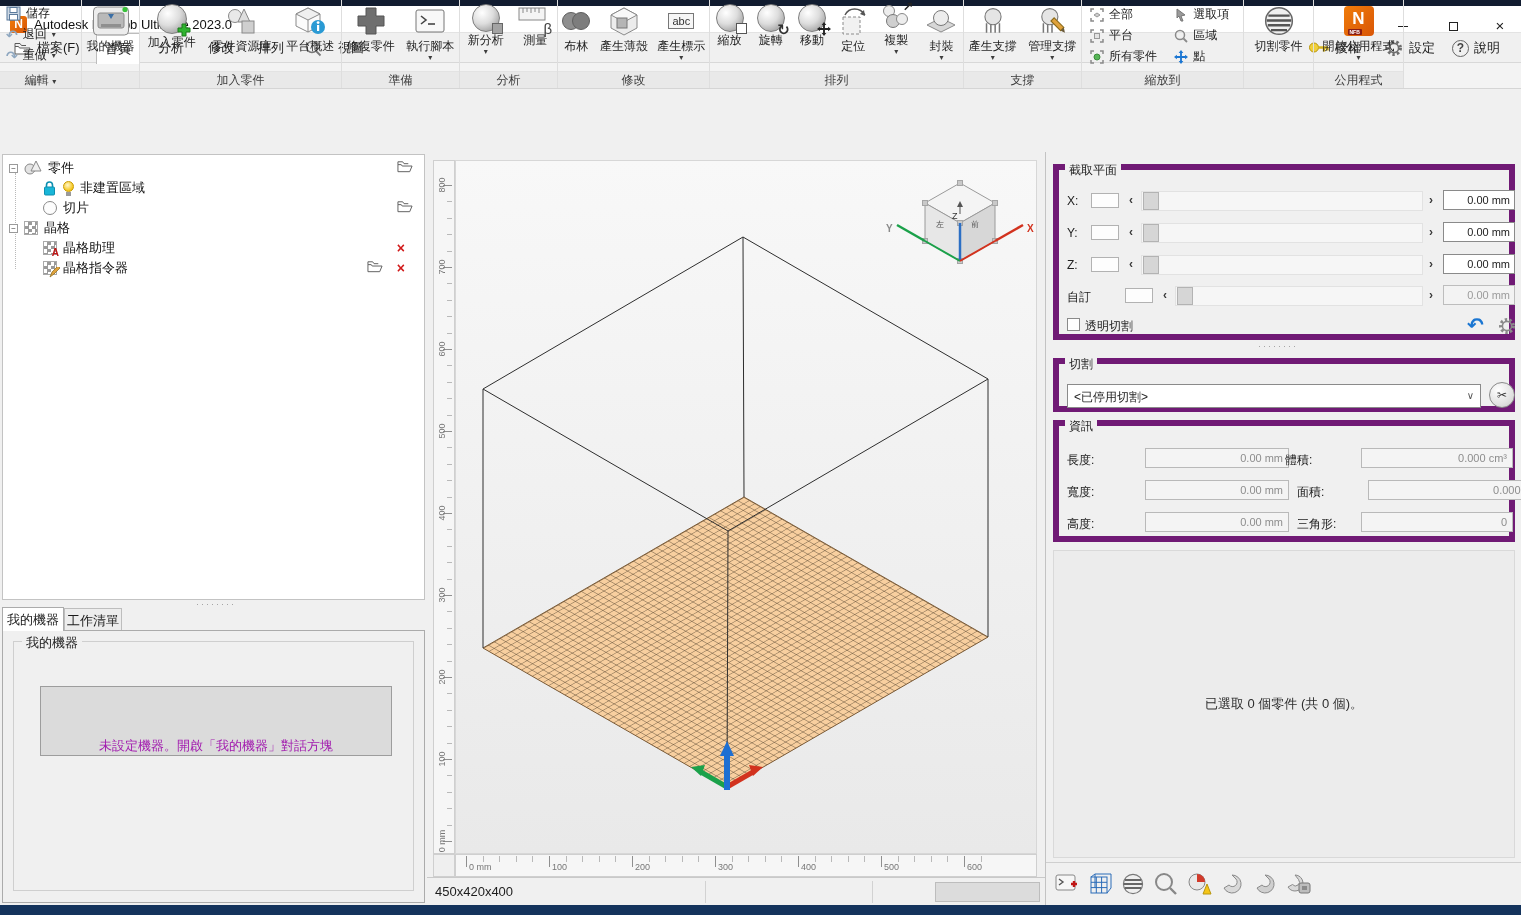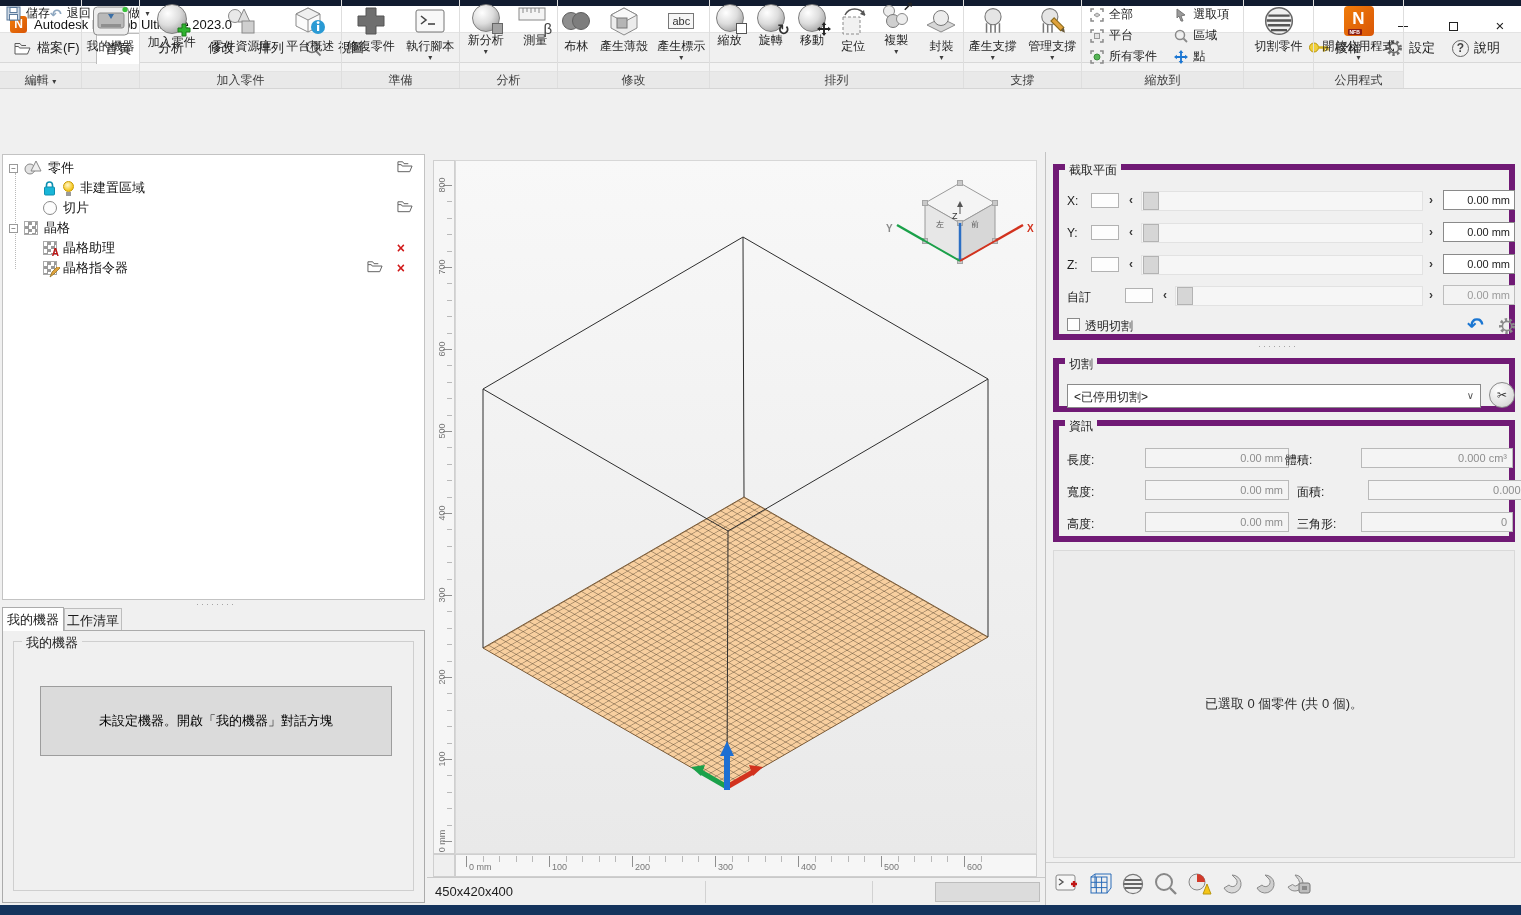--- a/index.html
+++ b/index.html
@@ -24,21 +24,21 @@
   
   .ribbon{left:0;top:63px;width:1521px;height:89px;background:#f3f3f3;border-bottom:1px solid #d5d5d5;display:flex}
   .rg{position:relative;height:88px;border-right:1px solid #dedede}
   .rgl{position:absolute;left:0;right:0;bottom:0;height:17px;background:#e9e9e9;border-top:1px solid #e3e3e3;
        text-align:center;font-size:12px;color:#3d3d3d;line-height:16px}
   .rgc{position:absolute;left:0;right:0;top:0;bottom:17px;display:flex;justify-content:center;align-items:flex-start;gap:2px}
   .rbig{display:flex;flex-direction:column;align-items:center;padding-top:3px;cursor:default}
   .rbig .ic{height:36px;display:flex;align-items:center;justify-content:center}
   .rbig .tx{font-size:12px;color:#1f1f1f;line-height:14px;white-space:nowrap}
   .arr{font-size:8px;color:#3d3d3d;line-height:9px}
-  .rsmcol{display:flex;flex-direction:row;align-items:flex-start;padding:3px 0 0 6px;width:100%}
+  .rsmcol{display:flex;flex-direction:column;align-items:flex-start;padding:3px 0 0 6px;width:100%}
   .rsm{display:flex;align-items:center;gap:5px;height:21px;font-size:12px;white-space:nowrap}
   .icw{position:relative;display:inline-block}
   .sph{border-radius:50%;background:radial-gradient(circle at 35% 30%,#ffffff,#dddddd 45%,#a9a9a9 78%,#919191);border:1px solid #7d7d7d}
   .bdg{position:absolute}
   .abcbox{border:1px solid #777;background:#f6f6f6;font-size:11px;padding:1px 3px;color:#333}
   .zoomto{display:flex;padding:4px 0 0 8px;width:100%}
   .ztitem{display:flex;align-items:center;gap:5px;height:21px;font-size:12px;white-space:nowrap}
   .nfbicon{width:30px;height:30px;background:linear-gradient(135deg,#f07c0a,#d95607);border-radius:4px;color:#fff;
            font-weight:bold;font-size:17px;text-align:center;line-height:26px;position:relative}
   .nfbbadge{position:absolute;left:4px;bottom:1px;background:#8c1d12;color:#fff;font-size:5px;font-weight:bold;
@@ -49,22 +49,22 @@
   .expander{width:9px;height:9px;border:1px solid #9a9a9a;background:#fff;font-size:8px;line-height:7px;text-align:center;color:#444}
   .checker{width:14px;height:14px;background:repeating-conic-gradient(#9a9a9a 0 25%,#ffffff 0 50%) 0 0/7px 7px;border:1px solid #aaa;position:relative}
   .redx{color:#d11a1a;font-weight:bold;font-size:14px}
   .dotsep{color:#9a9a9a;font-size:9px;letter-spacing:2px}
   .ltab{position:absolute;height:24px;line-height:23px;text-align:center;font-size:13px}
   .ltab.active{background:#fff;border:1px solid #ababab;border-bottom:none;z-index:2}
   .ltab.inactive{background:#ededed;border:1px solid #bdbdbd;border-bottom:1px solid #ababab}
   .tabpage{left:2px;top:630px;width:423px;height:273px;background:#f0f0f0;border:1px solid #ababab}
   .gbox{position:absolute;border:1px solid #cfcfcf}
   .gleg{position:absolute;top:-8px;left:8px;background:#f0f0f0;padding:0 4px;font-size:13px;color:#222}
-  .machbtn{position:absolute;background:#dbdbdb;border:1px solid #9d9d9d;display:flex;align-items:center;justify-content:center;
-           font-size:13px;color:#000000;text-align:center}
+  .machbtn{position:absolute;background:#dbdbdb;border:1px solid #9d9d9d;display:flex;align-items:flex-end;justify-content:center;
+           font-size:13px;color:#a21caf;text-align:center}
   
   .vruler{left:433px;top:160px;width:22px;height:694px;background:#f6f6f6;border:1px solid #cfcfcf;
     background-image:repeating-linear-gradient(to bottom,#8f8f8f 0 1px,transparent 1px 82px),
                      repeating-linear-gradient(to bottom,#b9b9b9 0 1px,transparent 1px 16.4px);
     background-size:9px 657px,5px 673px;background-position:right 2px top 24px,right 2px top 24px;background-repeat:no-repeat}
   .vlab{position:absolute;width:60px;height:12px;font-size:9px;color:#777;text-align:center;
         transform:rotate(-90deg);left:-21px}
   .hruler{left:455px;top:854px;width:582px;height:23px;background:#f6f6f6;border:1px solid #cfcfcf;
     background-image:repeating-linear-gradient(to right,#8f8f8f 0 1px,transparent 1px 83px),
                      repeating-linear-gradient(to right,#b9b9b9 0 1px,transparent 1px 16.6px);

